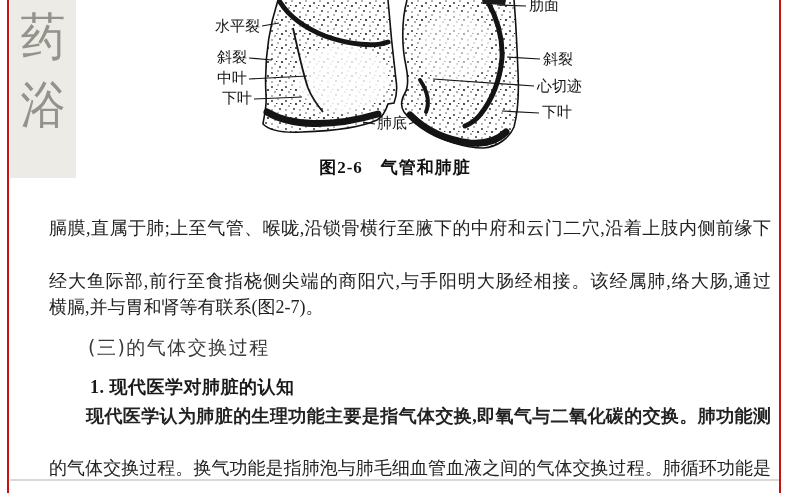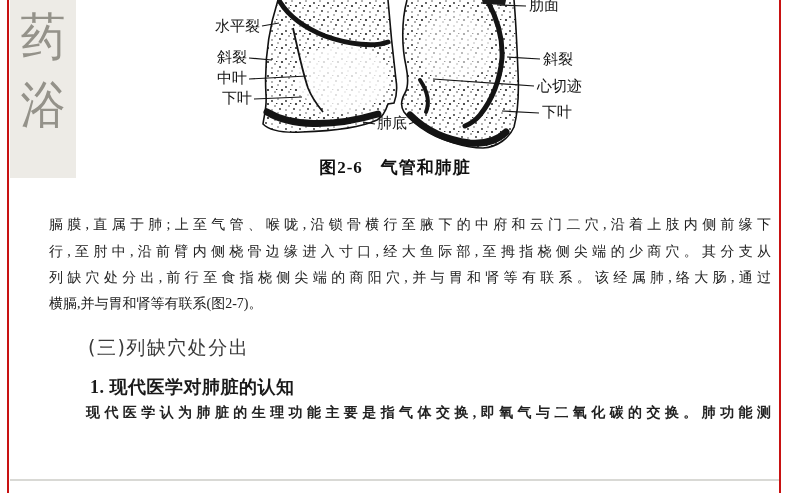--- a/index.html
+++ b/index.html
@@ -25,21 +25,21 @@
   .fig-svg { position:absolute; left:130px; top:0; width:470px; height:152px; }
 
   .caption {
     position:absolute; top:156px; left:0; right:0; text-align:center;
     font-weight:bold; font-size:17px; color:#101010;
   }
   .caption .num { letter-spacing:1px;margin-top:31px; }
   .caption .ttl { margin-left:18px; letter-spacing:1px; }
 
   .bline {
-    position:absolute; left:49px; width:722px; font-size:14px; color:#222;
+    position:absolute; left:49px; width:722px; font-size:18px; color:#222;
     white-space:nowrap; letter-spacing:0;
   }
   .just { white-space:normal; text-align:justify; text-align-last:justify; }
   .t1 { top:216px; } .t2 { top:243px; } .t3 { top:269px; } .t4 { top:295px; }
   .t5 { top:404px; } .t6 { top:430px; } .t7 { top:456px; }
   .indent { text-indent:37px;font-weight:bold; }
 
   .sec-heading {
     position:absolute; top:335px; left:88px; font-family:"DejaVu Sans", sans-serif;
     font-size:19px; font-weight:500; color:#3a3a3a; letter-spacing:1.5px;
@@ -126,22 +126,22 @@
     <text x="413" y="64" text-anchor="start">斜裂</text>
     <text x="407" y="91" text-anchor="start">心切迹</text>
     <text x="412" y="117" text-anchor="start">下叶</text>
   </svg>
 
   <div class="caption">
     <span class="num">图2-6</span><span class="ttl">气管和肺脏</span>
   </div>
 
   <div class="bline just t1">膈膜,直属于肺;上至气管、喉咙,沿锁骨横行至腋下的中府和云门二穴,沿着上肢内侧前缘下</div>
-  <div class="bline just t2">行,至肘中,沿前臂内侧桡骨边缘进入寸口,经大鱼际部,至拇指桡侧尖端的少商穴。其分支从</div>
-  <div class="bline just t3">列缺穴处分出,前行至食指桡侧尖端的商阳穴,并与胃和肾等有联系。该经属肺,络大肠,通过</div>
+  <div class="bline just t3">经大鱼际部,前行至食指桡侧尖端的商阳穴,与手阳明大肠经相接。该经属肺,络大肠,通过</div>
   <div class="bline t4">横膈,并与胃和肾等有联系(图2-7)。</div>
 
-  <div class="sec-heading">(三)列缺穴处分出</div>
+  <div class="sec-heading">(三)的气体交换过程</div>
   <div class="sub-heading">1.  现代医学对肺脏的认知</div>
 
   <div class="bline just indent t5">现代医学认为肺脏的生理功能主要是指气体交换,即氧气与二氧化碳的交换。肺功能测</div>
+  <div class="bline just t7">的气体交换过程。换气功能是指肺泡与肺毛细血管血液之间的气体交换过程。肺循环功能是</div>
 
 </div>
 
 </body></html>

